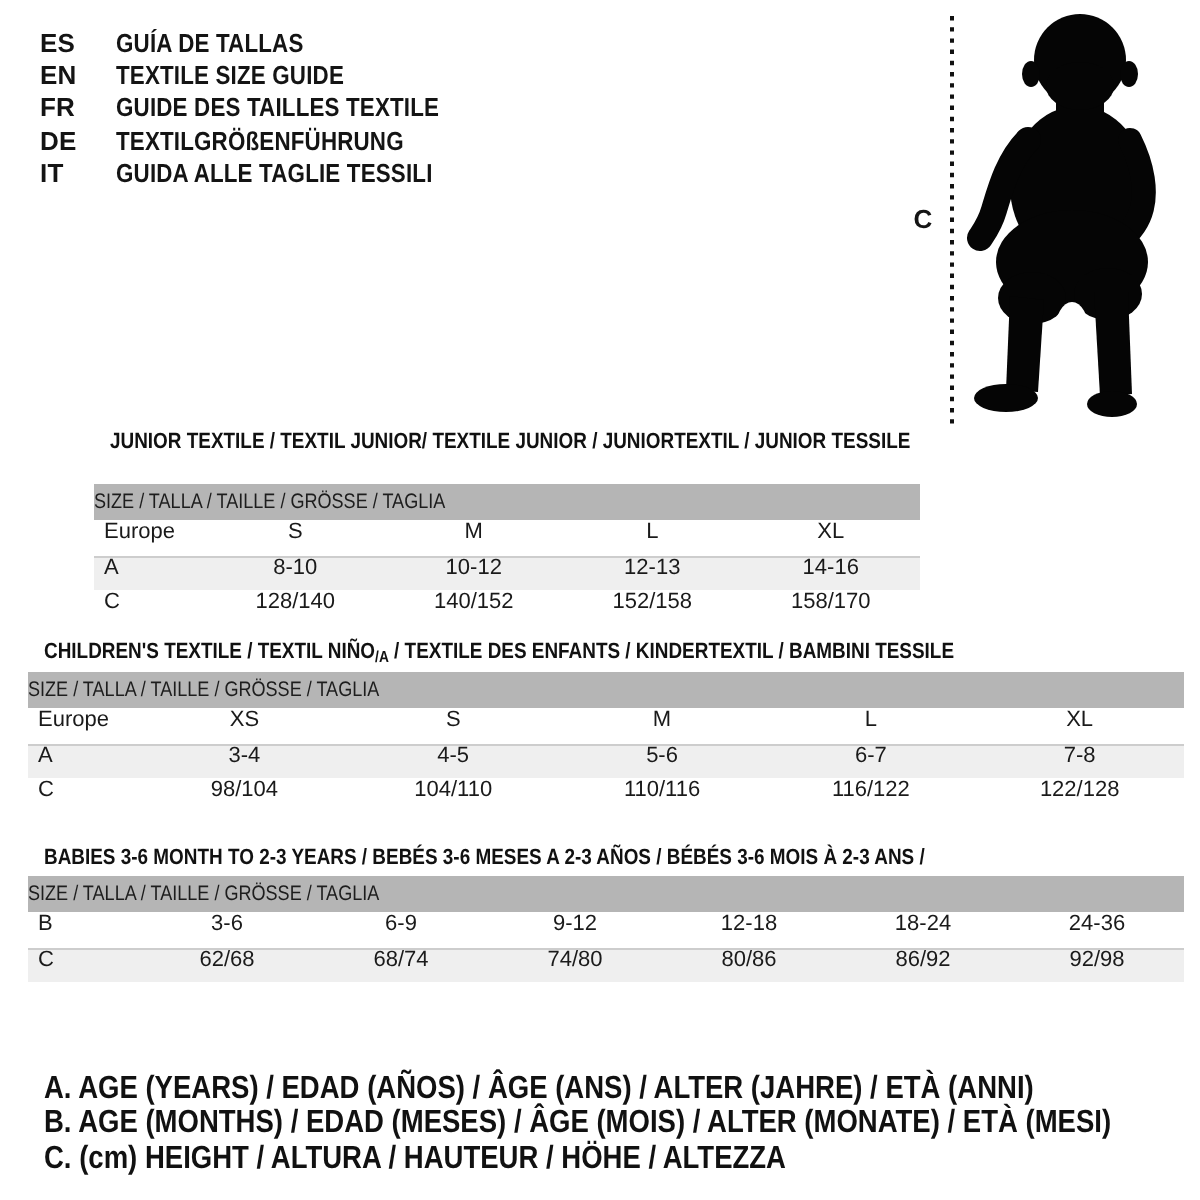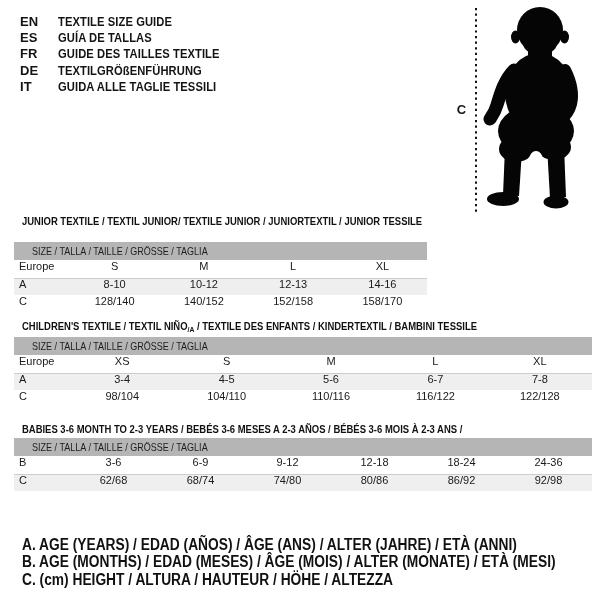--- a/index.html
+++ b/index.html
@@ -19,43 +19,43 @@
   
   .figure{position:absolute;left:452px;top:0;width:148px;height:220px;}
   .figure svg{position:absolute;left:0;top:0;}
   .c-label{position:absolute;left:2px;top:102px;width:15px;text-align:center;font-size:13px;font-weight:700;}
 
   
   .tbl-section{position:absolute;left:14px;width:578px;}
   .tbl-section.narrow{width:413px;}
   .tbl-title{padding-left:8px;font-size:11px;font-weight:700;line-height:14px;color:#111;}
   .tbl-title .sub{font-size:8px;vertical-align:-2px;}
-  .size-bar{height:18px;line-height:18px;background:#b5b5b5;color:#1d1d1d;font-size:10.5px;padding-left:18px;box-sizing:border-box;}
+  .size-bar{height:18px;line-height:18px;background:#b5b5b5;color:#1d1d1d;font-size:10.5px;padding-left:0;box-sizing:border-box;}
   .trow{display:flex;height:17.5px;align-items:flex-start;font-size:11px;color:#1a1a1a;box-sizing:border-box;}
   .trow.shaded{background:#efefef;box-shadow:inset 0 1px 0 #cdcdcd;}
   .tlabel{flex:0 0 56px;padding-left:5px;box-sizing:border-box;text-align:left;}
   .tcell{flex:1 1 0;text-align:center;}
 
   
   .footnotes{position:absolute;left:22px;top:536px;}
   .foot-line{height:17.4px;font-size:16px;font-weight:700;line-height:17.4px;color:#111;}
 </style>
 </head>
 <body>
 
 <div class="canvas">
 
   <div class="langs">
       <div class="lang-row">
+        <span class="lang-code">ES</span>
+        <span class="lang-label"><span class="cond">GUÍA DE TALLAS</span></span>
+      </div>
+      <div class="lang-row">
         <span class="lang-code">EN</span>
         <span class="lang-label"><span class="cond">TEXTILE SIZE GUIDE</span></span>
-      </div>
-      <div class="lang-row">
-        <span class="lang-code">ES</span>
-        <span class="lang-label"><span class="cond">GUÍA DE TALLAS</span></span>
       </div>
       <div class="lang-row">
         <span class="lang-code">FR</span>
         <span class="lang-label"><span class="cond">GUIDE DES TAILLES TEXTILE</span></span>
       </div>
       <div class="lang-row">
         <span class="lang-code">DE</span>
         <span class="lang-label"><span class="cond">TEXTILGRÖßENFÜHRUNG</span></span>
       </div>
       <div class="lang-row">
@@ -83,21 +83,21 @@
         <ellipse cx="84" cy="166" rx="8.5" ry="15" fill="#ffffff"></ellipse>
         <path d="M53 148 L70 150 L67 196 L51 195 Z"></path>
         <ellipse cx="51" cy="199" rx="16" ry="7"></ellipse>
         <path d="M95 146 L112 146 L114 197 L98 198 Z"></path>
         <ellipse cx="104" cy="202" rx="12.5" ry="6.5"></ellipse>
       </g>
     </svg>
   </div>
 
   <div id="tables-root">
-      <div class="tbl-section narrow" style="top: 214px;">
+      <div class="tbl-section narrow" style="top: 214px; margin-left: 33px;">
         <div class="tbl-title" style="margin-bottom: 14px;"><span class="cond">JUNIOR TEXTILE / TEXTIL JUNIOR/ TEXTILE JUNIOR / JUNIORTEXTIL / JUNIOR TESSILE</span></div>
         <div class="size-bar"><span class="cond">SIZE / TALLA / TAILLE / GRÖSSE / TAGLIA</span></div>
         <div class="trow">
           <span class="tlabel">Europe</span>
           <span class="tcell">S</span>
           <span class="tcell">M</span>
           <span class="tcell">L</span>
           <span class="tcell">XL</span>
         </div>
         <div class="trow shaded">

